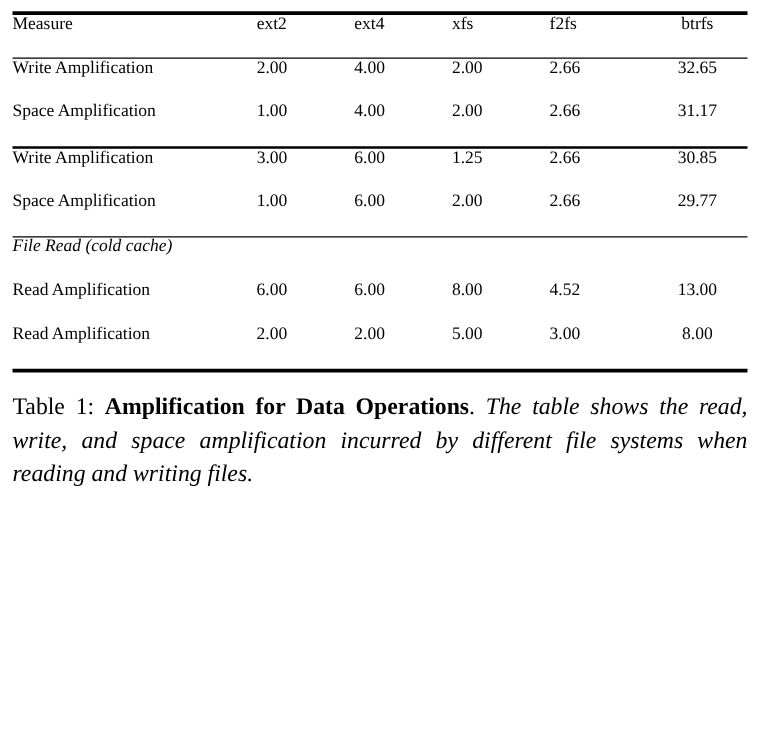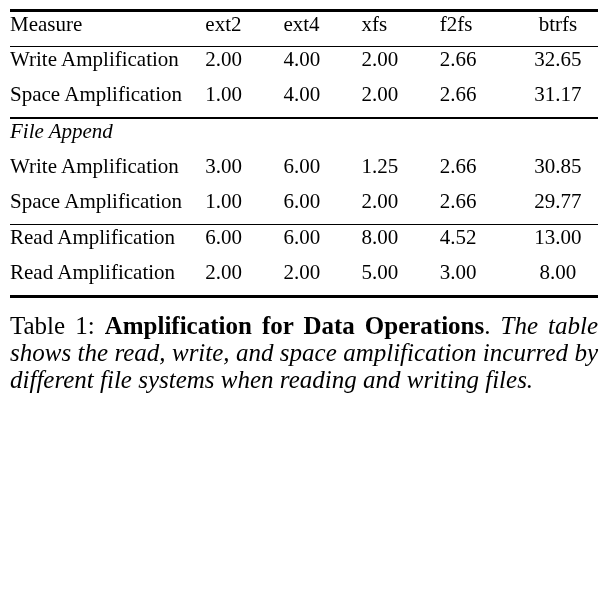--- a/index.html
+++ b/index.html
@@ -34,21 +34,21 @@
   .rule-top     { margin-top: 9px; }
   .rule-header  { margin-top: 0; }
   .rule-section { margin-top: 0; }
   .rule-bottom  { margin-top: 0; }
 
   
   table.amp {
     width: 588px;
     border-collapse: collapse;
     table-layout: fixed;
-    font-size: 21px;
+    font-size: 14px;
   }
   table.amp td, table.amp th {
     padding: 0;
     border: none;
     font-weight: normal;
     vertical-align: baseline;
     white-space: nowrap;
   }
 
   col.c-measure { width: 190px; }
@@ -76,21 +76,21 @@
     font-style: italic;
   }
 
   .gap-top td { padding-top: 11px; }
   .gap-bot td { padding-bottom: 9px; }
 
   
   .caption {
     width: 588px;
     margin-top: 14px;
-    font-size: 25px;
+    font-size: 19px;
     line-height: 27px;
     text-align: justify;
     text-justify: inter-word;
     hyphens: none;
   }
   .caption .cap-lead { font-style: normal; }
   .caption .cap-title { font-weight: bold; font-style: normal; }
   .caption .cap-body { font-style: italic; }
 </style>
 </head>
@@ -157,23 +157,20 @@
   <table class="amp">
     <colgroup>
       <col class="c-measure">
         <col class="c-num">
         <col class="c-num">
         <col class="c-num">
         <col class="c-num">
         <col class="c-num-last">
     </colgroup>
     <tbody>
-      <tr class="row-s gap-top">
-        <td class="measure section-label" colspan="6">File Append</td>
-      </tr>
       <tr class="row-d">
         <td class="measure">Write Amplification</td>
         <td class="num">3.00</td>
         <td class="num">6.00</td>
         <td class="num">1.25</td>
         <td class="num">2.66</td>
         <td class="num-last">30.85</td>
       </tr>
       <tr class="row-d gap-bot">
         <td class="measure">Space Amplification</td>
@@ -191,20 +188,23 @@
   <table class="amp">
     <colgroup>
       <col class="c-measure">
         <col class="c-num">
         <col class="c-num">
         <col class="c-num">
         <col class="c-num">
         <col class="c-num-last">
     </colgroup>
     <tbody>
+      <tr class="row-s gap-top">
+        <td class="measure section-label" colspan="6">File Read (cold cache)</td>
+      </tr>
       <tr class="row-d">
         <td class="measure">Read Amplification</td>
         <td class="num">6.00</td>
         <td class="num">6.00</td>
         <td class="num">8.00</td>
         <td class="num">4.52</td>
         <td class="num-last">13.00</td>
       </tr>
       <tr class="row-d gap-bot">
         <td class="measure">Read Amplification</td>

